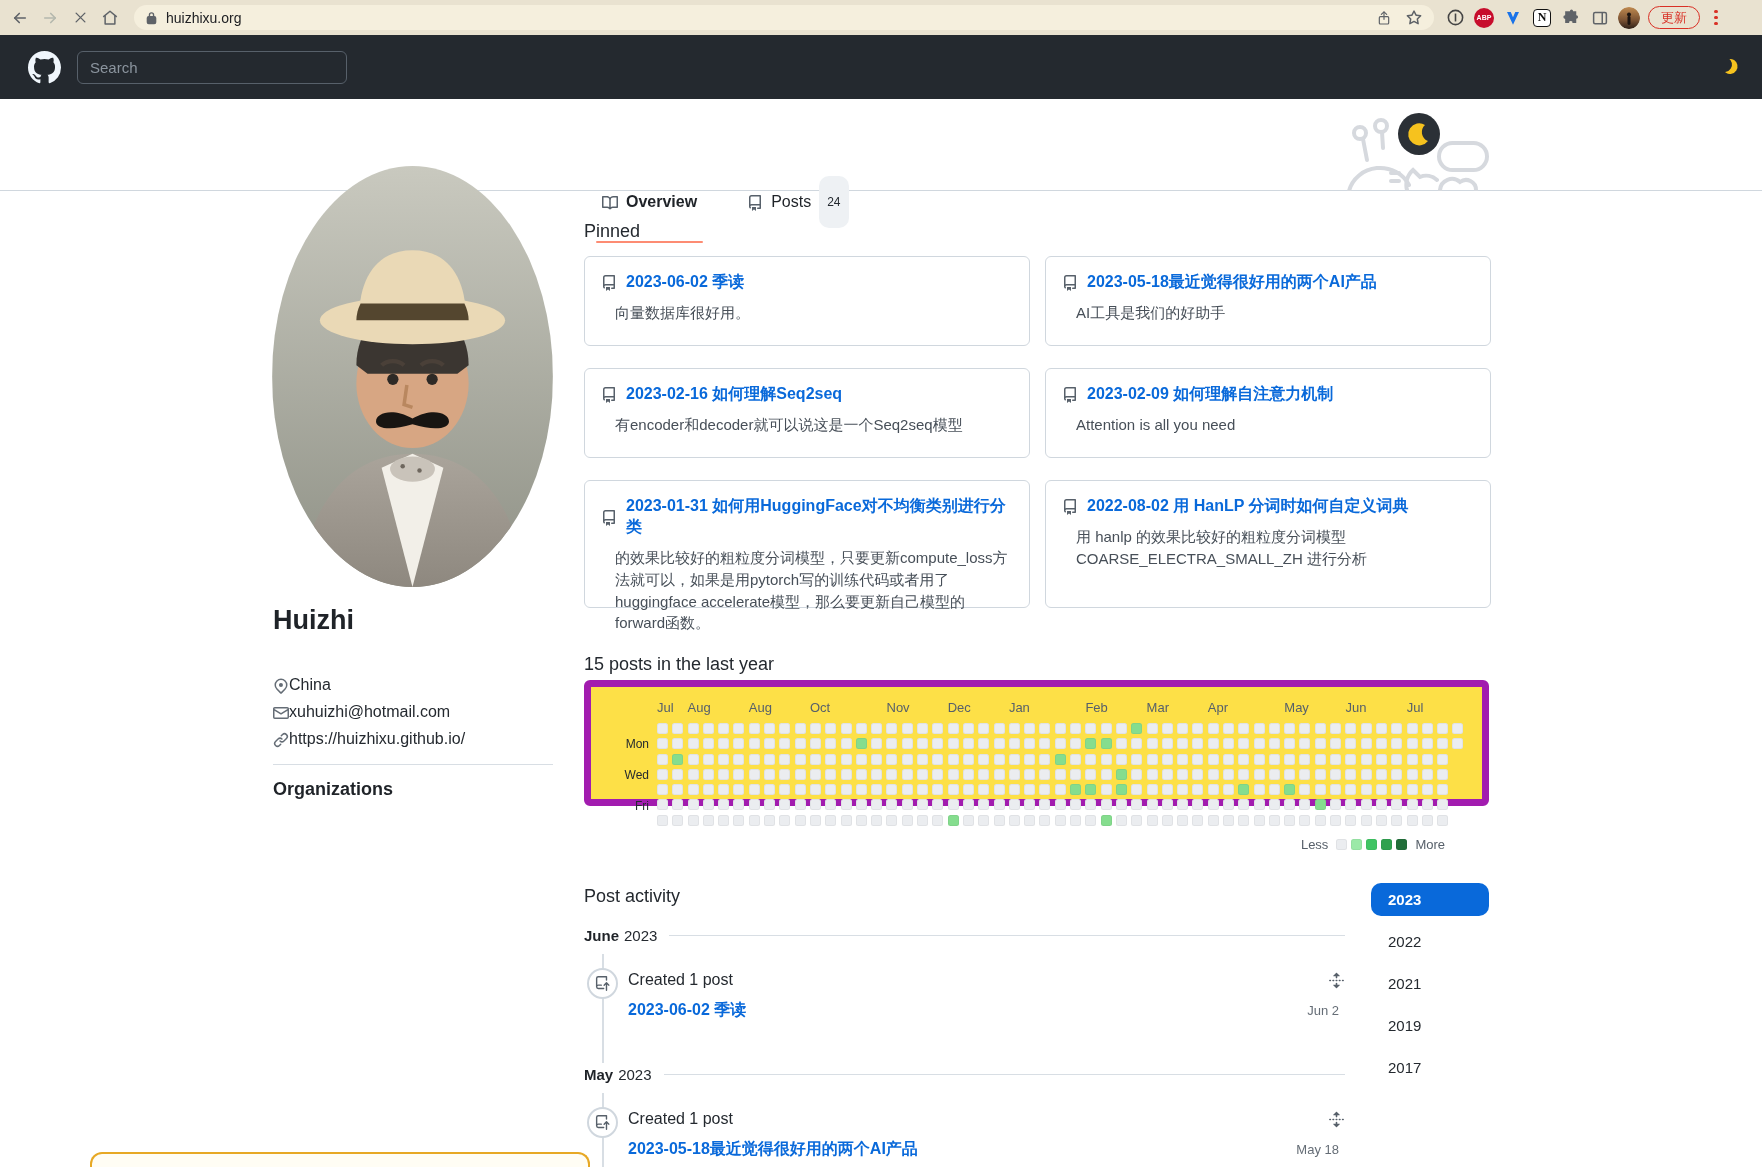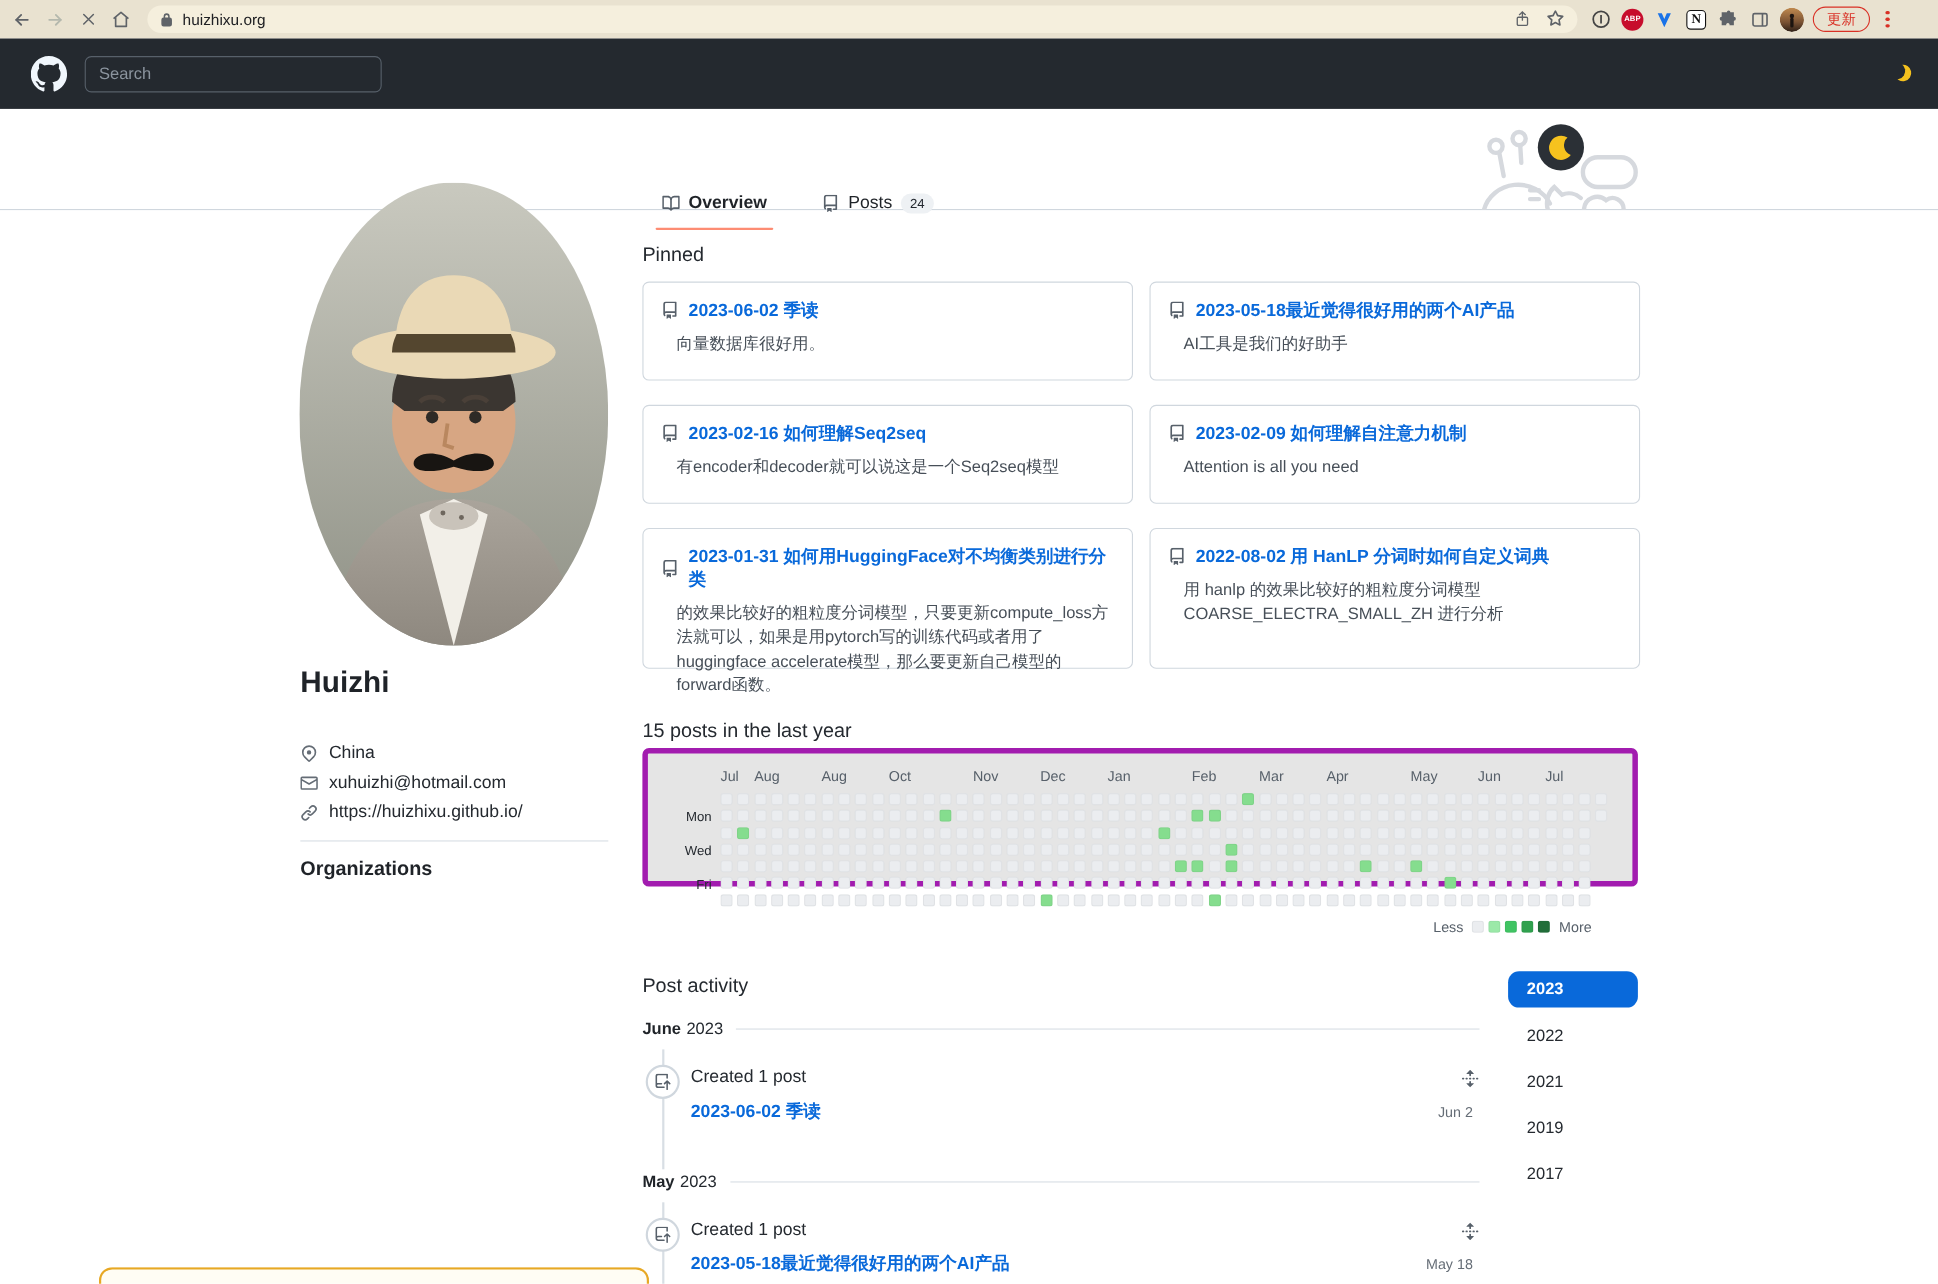--- a/index.html
+++ b/index.html
@@ -31,46 +31,46 @@
   .gh-search::placeholder { color:#8b949e; }
   .hdr-moon { position:absolute; left:1717px; top:57px; width:15px; height:15px; border-radius:50%; box-shadow:5px 3px 0 0 #f6c21e; transform:rotate(-12deg); }
 
   
   .tabline { position:absolute; left:0; top:190px; width:1762px; height:1px; background:#d0d7de; }
   .tabs { position:absolute; left:596px; top:168px; display:flex; gap:38px; }
   .tab { display:flex; align-items:center; gap:8px; padding:8px 6px 14px 6px; font-size:16px; color:#1f2328; position:relative; }
   .tab .ic { color:#57606a; }
   .tab.active { font-weight:bold; }
   .tab.active:after { content:""; position:absolute; left:0; right:0; bottom:-1px; height:2px; border-radius:2px; background:#fd8c73; }
-  .counter { background:#eef1f4; border-radius:10px; font-size:12px; padding:2px 8px; color:#24292f; font-weight:normal; }
+  .counter { background:#eef1f4; border-radius:10px; font-size:12px; padding:19px 8px; color:#24292f; font-weight:normal; }
 
   
   .doodle { position:absolute; left:1343px; top:116px; }
 
   
   .avatar { position:absolute; left:272px; top:166px; width:281px; height:421px; border-radius:50%; overflow:hidden; }
   .profile-name { position:absolute; left:273px; top:605px; font-size:27px; font-weight:bold; color:#1f2328; }
   .vcard { position:absolute; left:273px; top:676px; width:280px; font-size:16px; }
-  .vcard-row { display:flex; align-items:center; gap:10px; margin-bottom:9px; color:#24292f; }
+  .vcard-row { display:flex; align-items:center; margin-bottom:9px; color:#24292f; }
   .vcard-row .ic { color:#656d76; flex:none; }
   .vcard-div { border-top:1px solid #d8dee4; margin:16px 0 0 0; width:280px; }
   .orgs-h { margin-top:14px; font-size:18px; font-weight:bold; color:#1f2328; }
 
   
   .pinned-h { position:absolute; left:584px; top:221px; font-size:18px; color:#24292f; }
   .pinned-grid { position:absolute; left:584px; top:256px; width:907px; display:grid; grid-template-columns:446px 446px; grid-template-rows:90px 90px 128px; column-gap:15px; row-gap:22px; }
   .pcard { border:1px solid #d0d7de; border-radius:6px; padding:15px 16px; background:#fff; }
   .pcard-head { display:flex; align-items:center; gap:9px; }
   .pcard-head .ic { color:#57606a; flex:none; }
   .pcard-title { font-size:16px; font-weight:bold; color:#0969da; text-decoration:none; }
   .pcard-desc { margin-top:9px; font-size:15px; line-height:1.45; color:#474f58;margin-left:14px; }
 
   
   .contrib-h { position:absolute; left:584px; top:654px; font-size:18px; color:#24292f; }
-  .contrib-card { position:absolute; left:584px; top:680px; width:905px; height:126px; border:5px solid #a21caf; border-radius:6px; background:#e5e5e5; }
+  .contrib-card { position:absolute; left:584px; top:680px; width:905px; height:126px; border:7px solid #a21caf; border-radius:6px; background:#fde047; }
   .month-label { position:absolute; top:0; font-size:13px; color:#57606a; }
   .hm-months { position:absolute; left:0; top:13px; height:16px; width:100%; }
   .hm-grid { position:absolute; left:66px; top:36px; }
   .hm-row { display:flex; gap:4.3px; margin-bottom:4.3px; }
   .hm-cell { width:11px; height:11px; border-radius:2.5px; background:#ebedf0; border:1px solid rgba(27,31,35,0.05); flex:none; }
   .day-label { position:absolute; left:0; width:58px; text-align:right; font-size:12px; color:#24292f; }
   .hm-legend { position:absolute; top:150px; right:33px; display:flex; align-items:center; gap:4px; font-size:13px; color:#57606a; }
   .hm-legend .sq { width:11px; height:11px; border-radius:2.5px; border:1px solid rgba(27,31,35,0.05); }
   .hm-legend .lbl { margin:0 4px; }
 

